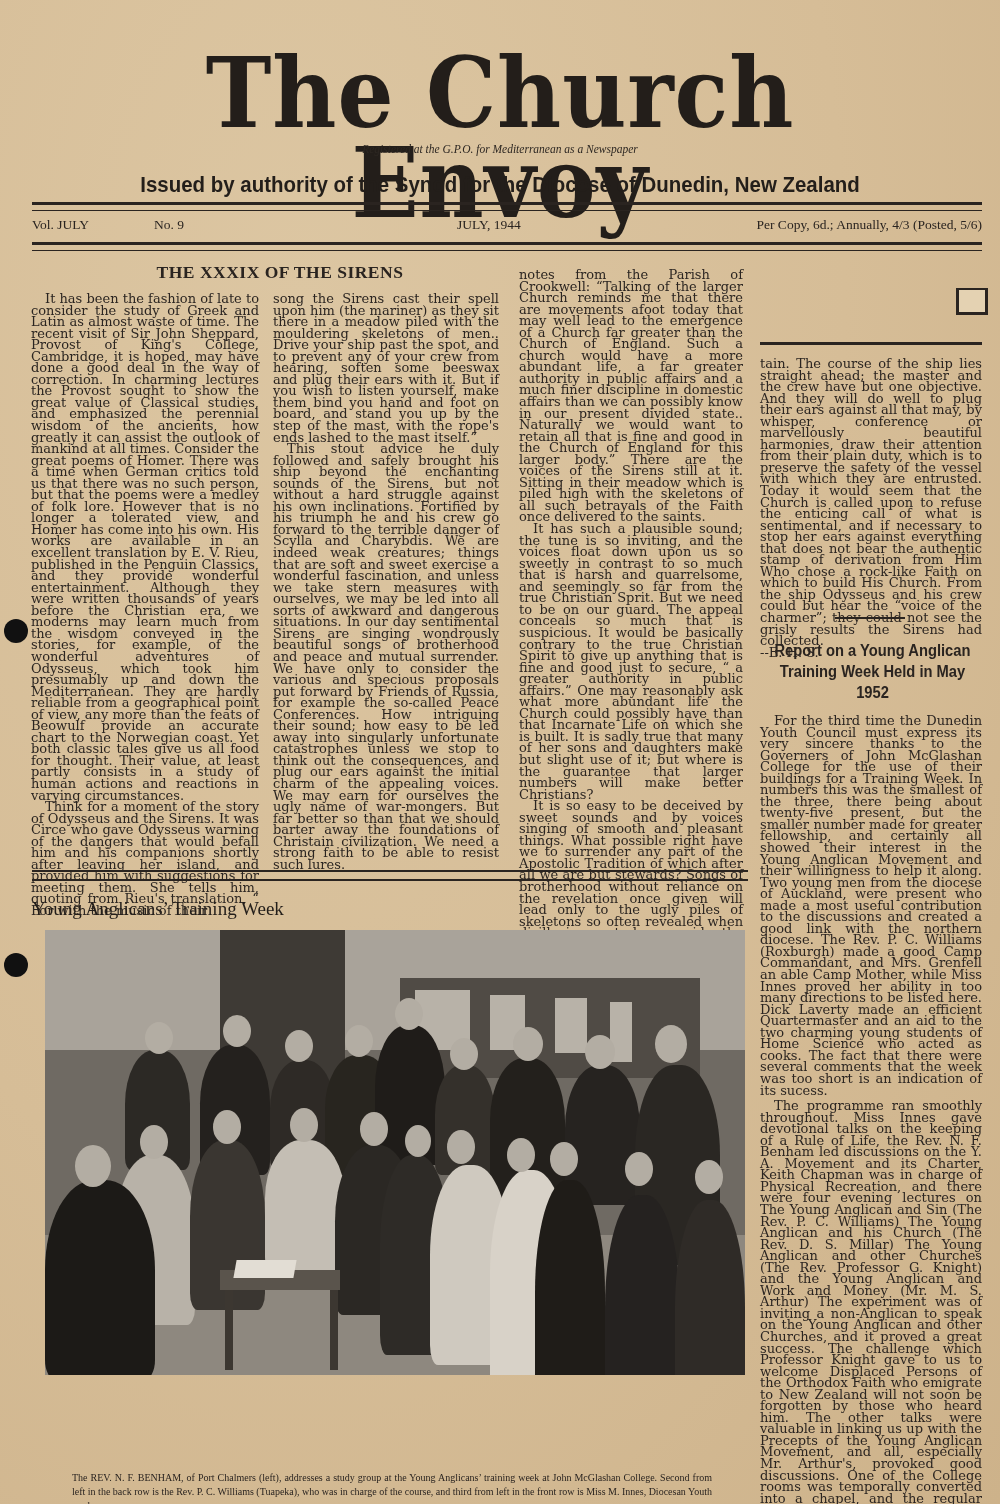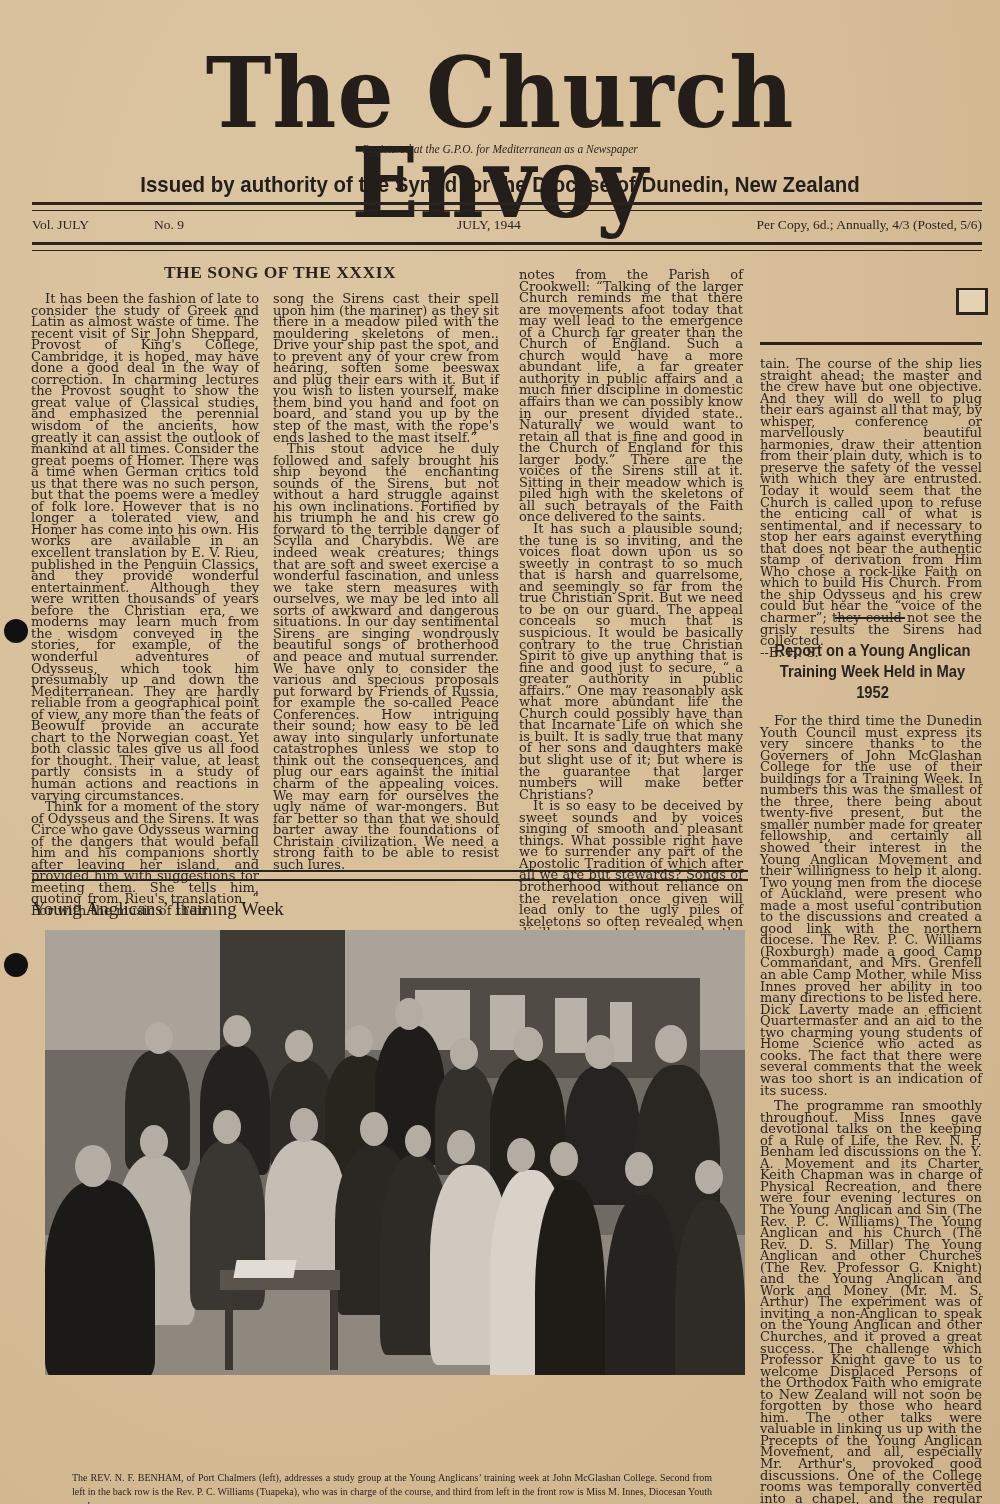--- a/index.html
+++ b/index.html
@@ -91,21 +91,21 @@
 
 <div class="rule-double" style="top:202px;"></div>
 <div class="infobar">
   <span style="left:0;">Vol. JULY</span>
   <span style="left:122px;">No. 9</span>
   <span style="left:425px;">JULY, 1944</span>
   <span style="right:0;">Per Copy, 6d.; Annually, 4/3 (Posted, 5/6)</span>
 </div>
 <div class="rule-double" style="top:242px;"></div>
 
-<div class="col-headline">THE SONG OF THE XXXIX</div>
+<div class="col-headline">THE XXXIX OF THE SIRENS</div>
 
 <div class="col" style="left:31px; top:293px; width:228px;">
   <p>It has been the fashion of late to consider the study of Greek and Latin as almost waste of time. The recent visit of Sir John Sheppard, Provost of King's College, Cambridge, it is hoped, may have done a good deal in the way of correction. In charming lectures the Provost sought to show the great value of Classical studies, and emphasized the perennial wisdom of the ancients, how greatly it can assist the outlook of mankind at all times. Consider the great poems of Homer. There was a time when German critics told us that there was no such person, but that the poems were a medley of folk lore. However that is no longer a tolerated view, and Homer has come into his own. His works are available in an excellent translation by E. V. Rieu, published in the Penguin Classics, and they provide wonderful entertainment. Although they were written thousands of years before the Christian era, we moderns may learn much from the wisdom conveyed in the stories, for example, of the wonderful adventures of Odysseus, which took him presumably up and down the Mediterranean. They are hardly reliable from a geographical point of view, any more than the feats of Beowulf provide an accurate chart to the Norwegian coast. Yet both classic tales give us all food for thought. Their value, at least partly consists in a study of human actions and reactions in varying circumstances.</p>
   <p>Think for a moment of the story of Odysseus and the Sirens. It was Circe who gave Odysseus warning of the dangers that would befall him and his companions shortly after leaving her island, and provided him with suggestions for meeting them. She tells him, quoting from Rieu's translation, “ For with the music of their</p>
 </div>
 
 <div class="col" style="left:273px; top:293px; width:226px;">
   <p class="noindent">song the Sirens cast their spell upon him (the mariner) as they sit there in a meadow piled with the mouldering skeletons of men.. Drive your ship past the spot, and to prevent any of your crew from hearing, soften some beeswax and plug their ears with it. But if you wish to listen yourself, make them bind you hand and foot on board, and stand you up by the step of the mast, with the rope's ends lashed to the mast itself.”</p>
   <p>This stout advice he duly followed and safely brought his ship beyond the enchanting sounds of the Sirens, but not without a hard struggle against his own inclinations. Fortified by his triumph he and his crew go forward to the terrible danger of Scylla and Charybdis. We are indeed weak creatures; things that are soft and sweet exercise a wonderful fascination, and unless we take stern measures with ourselves, we may be led into all sorts of awkward and dangerous situations. In our day sentimental Sirens are singing wondrously beautiful songs of brotherhood and peace and mutual surrender. We have only to consider the various and specious proposals put forward by Friends of Russia, for example the so-called Peace Conferences. How intriguing their sound; how easy to be led away into singularly unfortunate catastrophes unless we stop to think out the consequences, and plug our ears against the initial charm of the appealing voices. We may earn for ourselves the ugly name of war-mongers. But far better so than that we should barter away the foundations of Christain civilization. We need a strong faith to be able to resist such lures.</p>
 </div>

